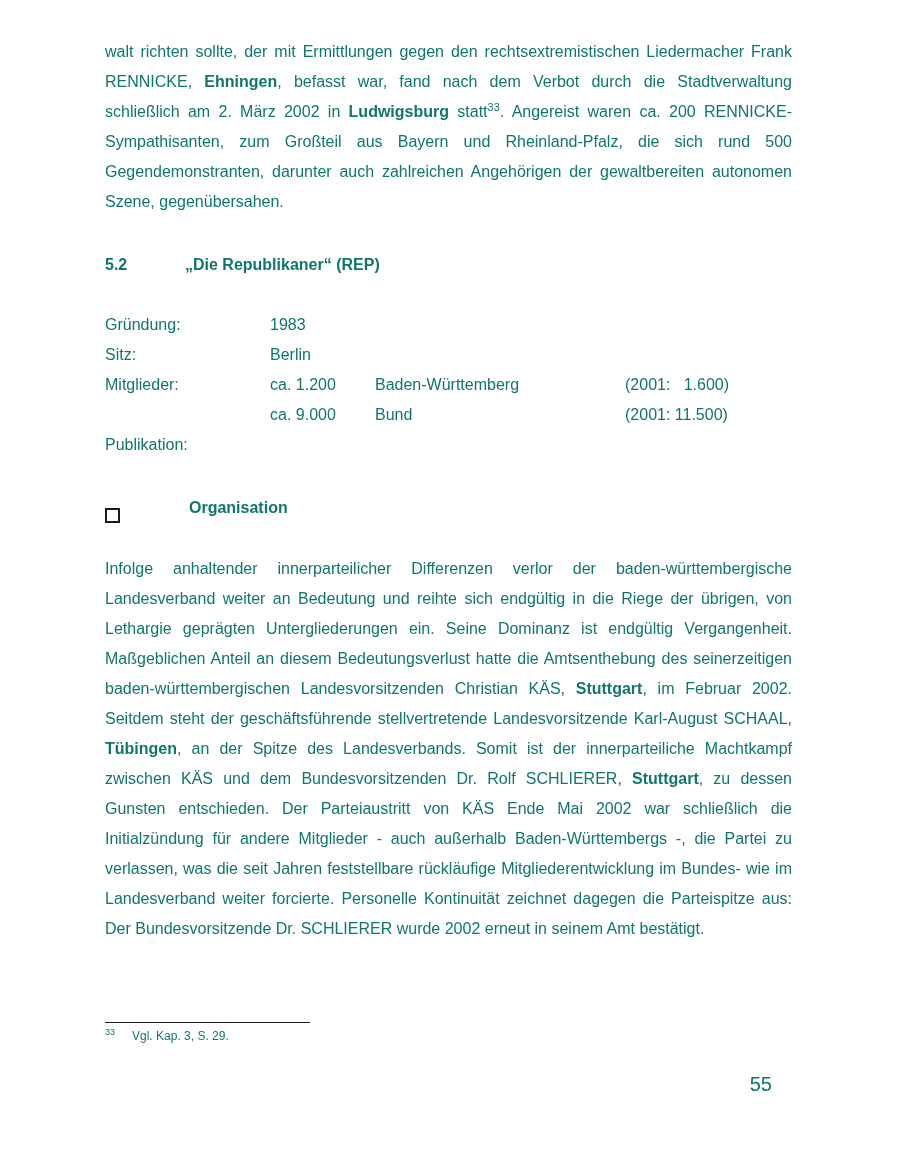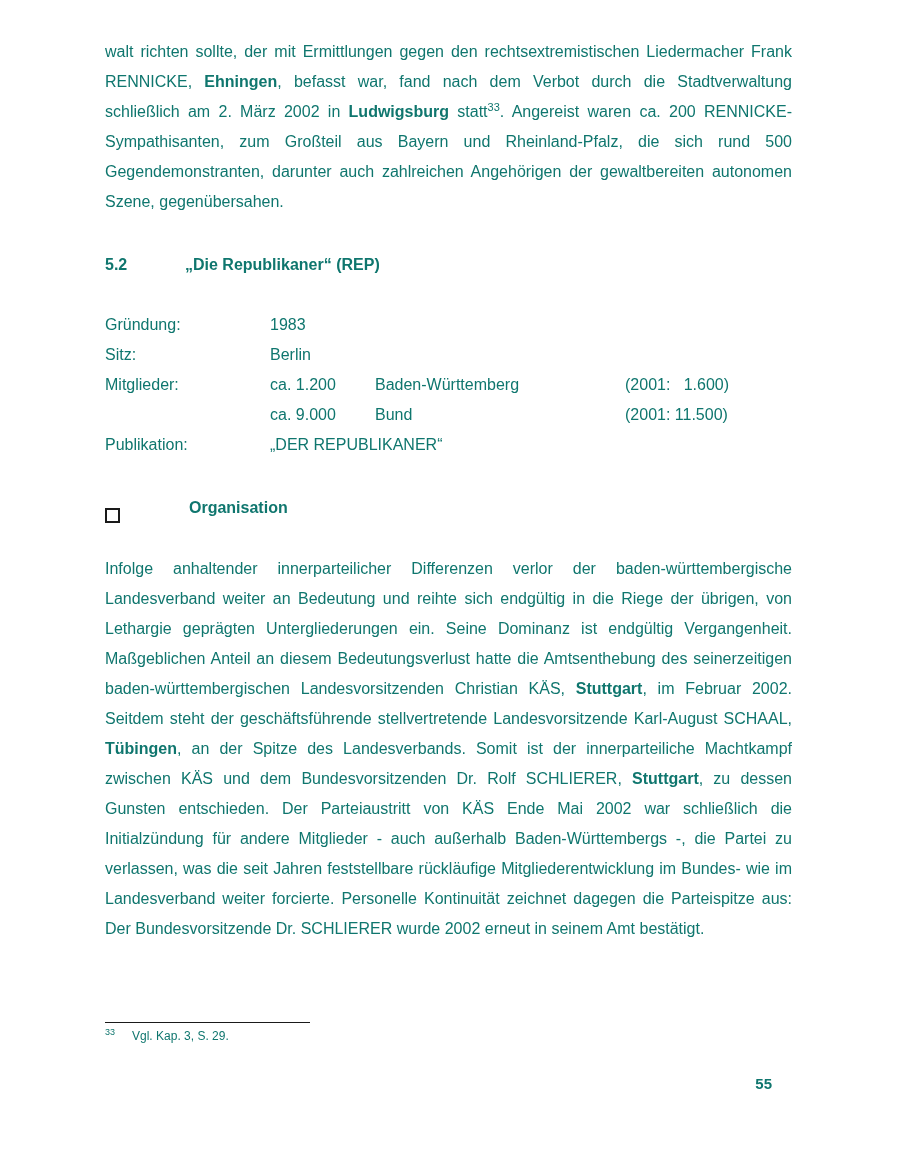--- a/index.html
+++ b/index.html
@@ -93,23 +93,22 @@
     font-size: 9px;
     vertical-align: super;
     line-height: 0;
     margin-right: 17px;
   }
 
   .page-number {
     position: absolute;
     top: 1074px;
     right: 128px;
-    font-size: 15px;
+    font-size: 20px;
     line-height: 20px;
-    font-weight: bold;
   }
 </style>
 </head>
 <body>
 
 <div class="page">
 
   <p class="para"><span>walt richten sollte, der mit Ermittlungen gegen den rechtsextremistischen Liedermacher Frank RENNICKE, </span><b>Ehningen</b><span>, befasst war, fand nach dem Verbot durch die Stadtverwaltung schließlich am 2. März 2002 in </span><b>Ludwigsburg</b><span> statt</span><sup>33</sup><span>. Angereist waren ca. 200 RENNICKE-Sympathisanten, zum Großteil aus Bayern und Rheinland-Pfalz, die sich rund 500 Gegendemonstranten, darunter auch zahlreichen Angehörigen der gewaltbereiten autonomen Szene, gegenübersahen.</span></p>
 
   <div class="section-heading">
@@ -133,21 +132,20 @@
       <span class="f-c3">(2001:   1.600)</span>
     </div>
     <div class="fact-row">
       <span class="f-label"></span>
       <span class="f-c1">ca. 9.000</span>
       <span class="f-c2">Bund</span>
       <span class="f-c3">(2001: 11.500)</span>
     </div>
     <div class="fact-row">
       <span class="f-label">Publikation:</span>
-      <span class="f-span">„DER REPUBLIKANER“</span>
     </div>
   </div>
 
   <div class="org-heading">
     <span class="sq"></span>
     <span class="org-title">Organisation</span>
   </div>
 
   <p class="para body-para"><span>Infolge anhaltender innerparteilicher Differenzen verlor der baden-württembergische Landesverband weiter an Bedeutung und reihte sich endgültig in die Riege der übrigen, von Lethargie geprägten Untergliederungen ein. Seine Dominanz ist endgültig Vergangenheit. Maßgeblichen Anteil an diesem Bedeutungsverlust hatte die Amtsenthebung des seinerzeitigen baden-württembergischen Landesvorsitzenden Christian KÄS, </span><b>Stuttgart</b><span>, im Februar 2002. Seitdem steht der geschäftsführende stellvertretende Landesvorsitzende Karl-August SCHAAL, </span><b>Tübingen</b><span>, an der Spitze des Landesverbands. Somit ist der innerparteiliche Machtkampf zwischen KÄS und dem Bundesvorsitzenden Dr. Rolf SCHLIERER, </span><b>Stuttgart</b><span>, zu dessen Gunsten entschieden. Der Parteiaustritt von KÄS Ende Mai 2002 war schließlich die Initialzündung für andere Mitglieder - auch außerhalb Baden-Württembergs -, die Partei zu verlassen, was die seit Jahren feststellbare rückläufige Mitgliederentwicklung im Bundes- wie im Landesverband weiter forcierte. Personelle Kontinuität zeichnet dagegen die Parteispitze aus: Der Bundesvorsitzende Dr. SCHLIERER wurde 2002 erneut in seinem Amt bestätigt.</span></p>
 

